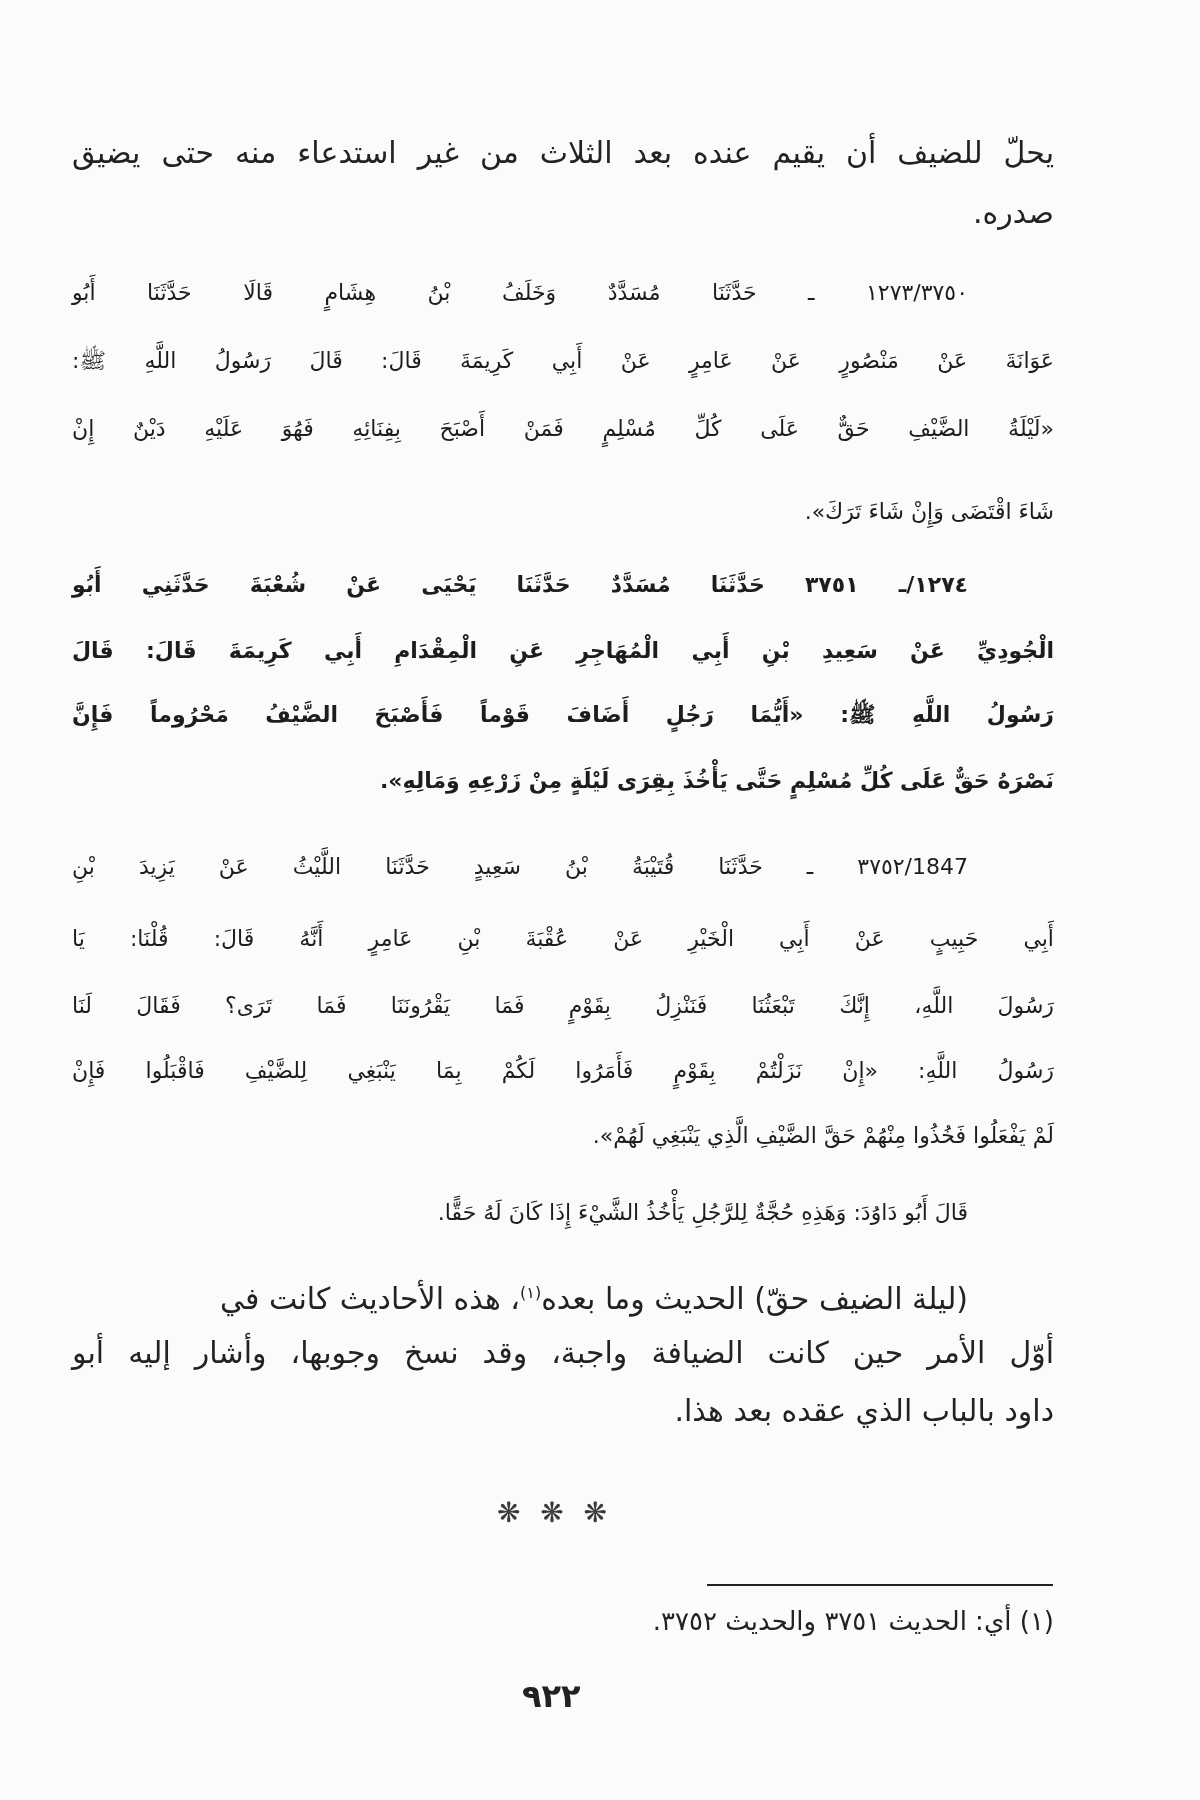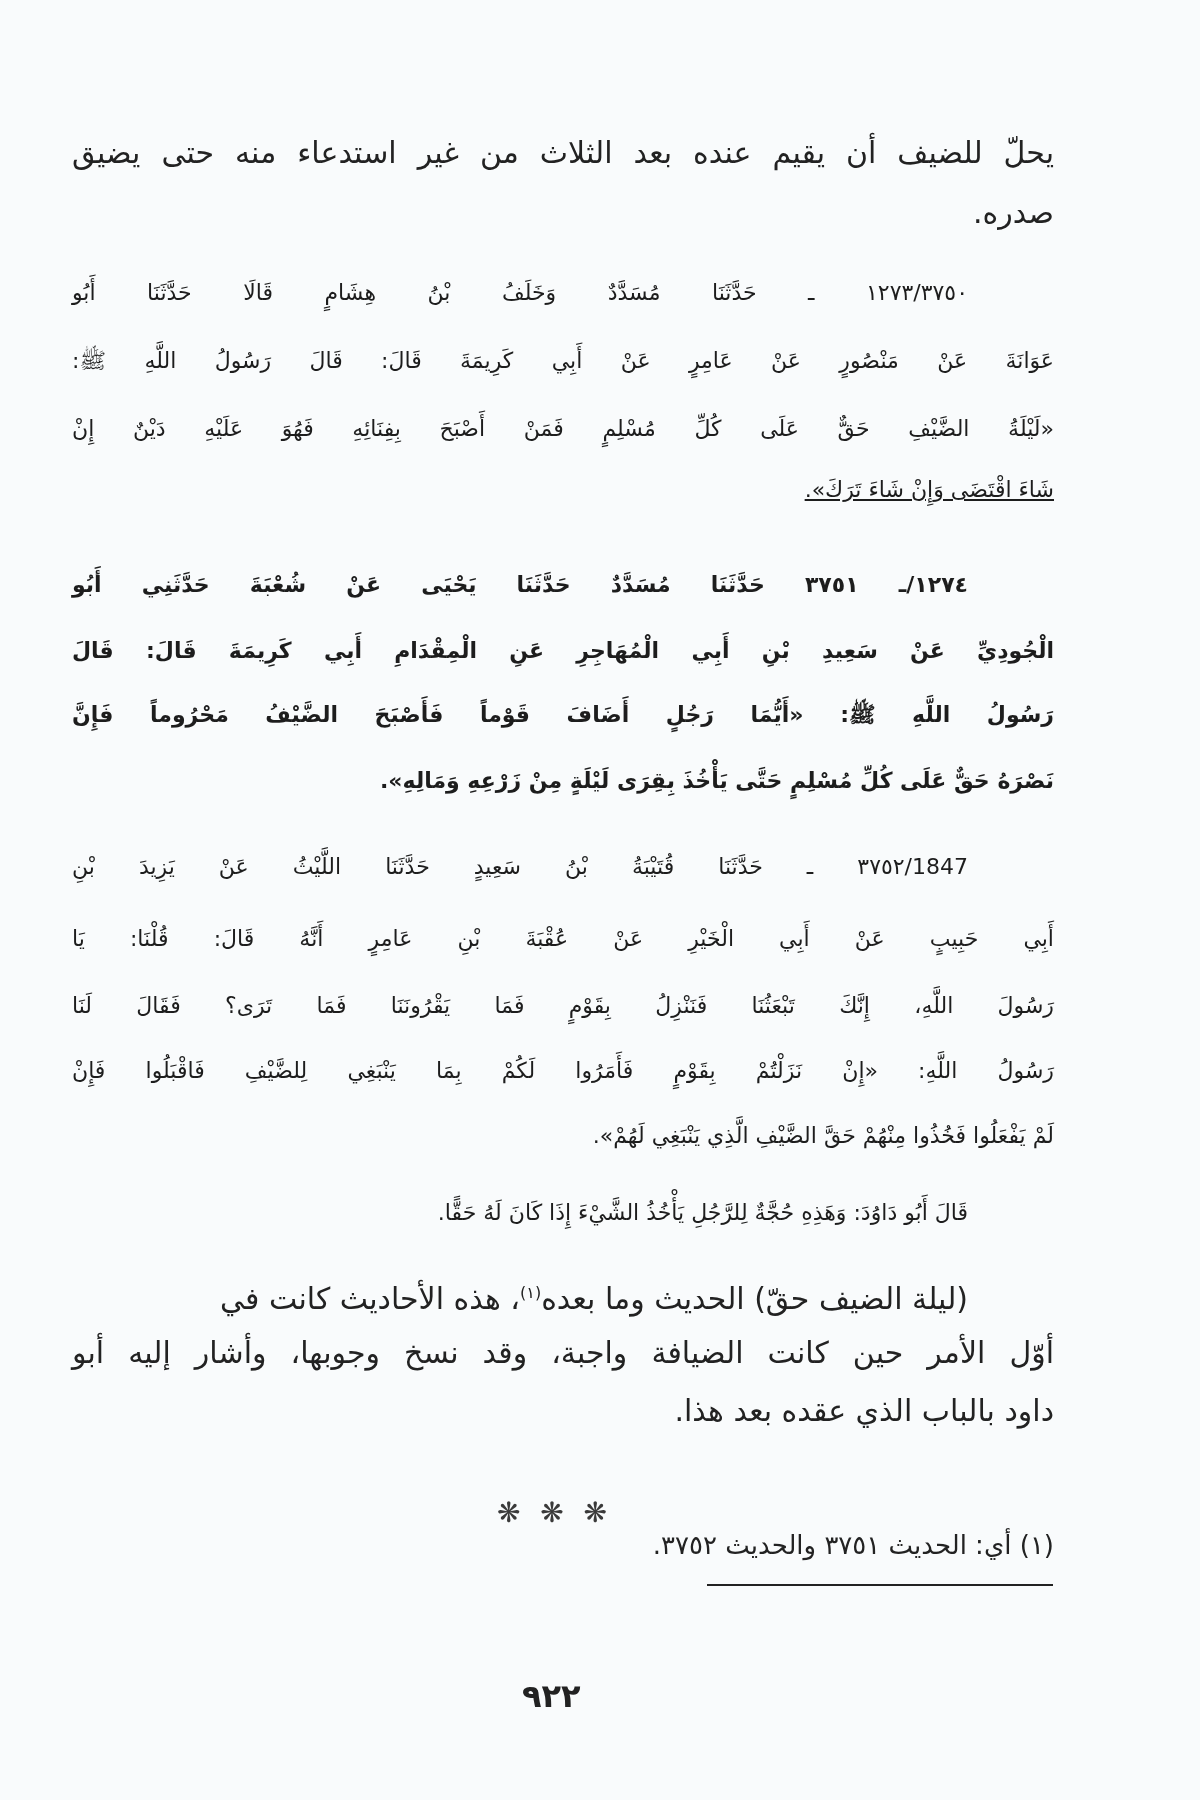--- a/index.html
+++ b/index.html
@@ -38,40 +38,40 @@
     width: 110px; height: 40px;
     display: flex; justify-content: space-between;
     font-size: 28px; color: #3a3a3a;
   }
   .fn-rule {
     position: absolute; left: 707px; top: 1584px;
     width: 346px; height: 0;
     border-top: 2px solid #222;
   }
   .footnote {
-    position: absolute; right: 146px; top: 1530px;
+    position: absolute; right: 146px; top: 1606px;
     direction: rtl; font-size: 26px; white-space: nowrap; color: #222; text-align: right;
   }
   .page-number {
     position: absolute; left: 522px; top: 1677px;
     font-size: 32px; font-weight: bold; color: #222;
   }
 </style>
 </head>
 <body>
 
 <div class="page">
 
   <div class="line intro" style="top:138px;">يحلّ للضيف أن يقيم عنده بعد الثلاث من غير استدعاء منه حتى يضيق</div>
   <div class="line intro last" style="top:198px;">صدره.</div>
 
   <div class="line hadith indent" style="top:282px;">١٢٧٣/٣٧٥٠ ـ حَدَّثَنَا مُسَدَّدٌ وَخَلَفُ بْنُ هِشَامٍ قَالَا حَدَّثَنَا أَبُو</div>
   <div class="line hadith" style="top:350px;">عَوَانَةَ عَنْ مَنْصُورٍ عَنْ عَامِرٍ عَنْ أَبِي كَرِيمَةَ قَالَ: قَالَ رَسُولُ اللَّهِ ﷺ:</div>
   <div class="line hadith" style="top:418px;">«لَيْلَةُ الضَّيْفِ حَقٌّ عَلَى كُلِّ مُسْلِمٍ فَمَنْ أَصْبَحَ بِفِنَائِهِ فَهُوَ عَلَيْهِ دَيْنٌ إِنْ</div>
-  <div class="line hadith last" style="top:479px;text-decoration:underline;">شَاءَ اقْتَضَى وَإِنْ شَاءَ تَرَكَ».</div>
+  <div class="line hadith last" style="top:501px;">شَاءَ اقْتَضَى وَإِنْ شَاءَ تَرَكَ».</div>
 
   <div class="line hadith bold indent" style="top:574px;">١٢٧٤/ـ ٣٧٥١ حَدَّثَنَا مُسَدَّدٌ حَدَّثَنَا يَحْيَى عَنْ شُعْبَةَ حَدَّثَنِي أَبُو</div>
   <div class="line hadith bold" style="top:640px;">الْجُودِيِّ عَنْ سَعِيدِ بْنِ أَبِي الْمُهَاجِرِ عَنِ الْمِقْدَامِ أَبِي كَرِيمَةَ قَالَ: قَالَ</div>
   <div class="line hadith bold" style="top:704px;">رَسُولُ اللَّهِ ﷺ: «أَيُّمَا رَجُلٍ أَضَافَ قَوْماً فَأَصْبَحَ الضَّيْفُ مَحْرُوماً فَإِنَّ</div>
   <div class="line hadith bold last" style="top:770px;">نَصْرَهُ حَقٌّ عَلَى كُلِّ مُسْلِمٍ حَتَّى يَأْخُذَ بِقِرَى لَيْلَةٍ مِنْ زَرْعِهِ وَمَالِهِ».</div>
 
   <div class="line hadith indent" style="top:856px;">1847/٣٧٥٢ ـ حَدَّثَنَا قُتَيْبَةُ بْنُ سَعِيدٍ حَدَّثَنَا اللَّيْثُ عَنْ يَزِيدَ بْنِ</div>
   <div class="line hadith" style="top:928px;">أَبِي حَبِيبٍ عَنْ أَبِي الْخَيْرِ عَنْ عُقْبَةَ بْنِ عَامِرٍ أَنَّهُ قَالَ: قُلْنَا: يَا</div>
   <div class="line hadith" style="top:995px;">رَسُولَ اللَّهِ، إِنَّكَ تَبْعَثُنَا فَنَنْزِلُ بِقَوْمٍ فَمَا يَقْرُونَنَا فَمَا تَرَى؟ فَقَالَ لَنَا</div>
   <div class="line hadith" style="top:1060px;">رَسُولُ اللَّهِ: «إِنْ نَزَلْتُمْ بِقَوْمٍ فَأَمَرُوا لَكُمْ بِمَا يَنْبَغِي لِلضَّيْفِ فَاقْبَلُوا فَإِنْ</div>

